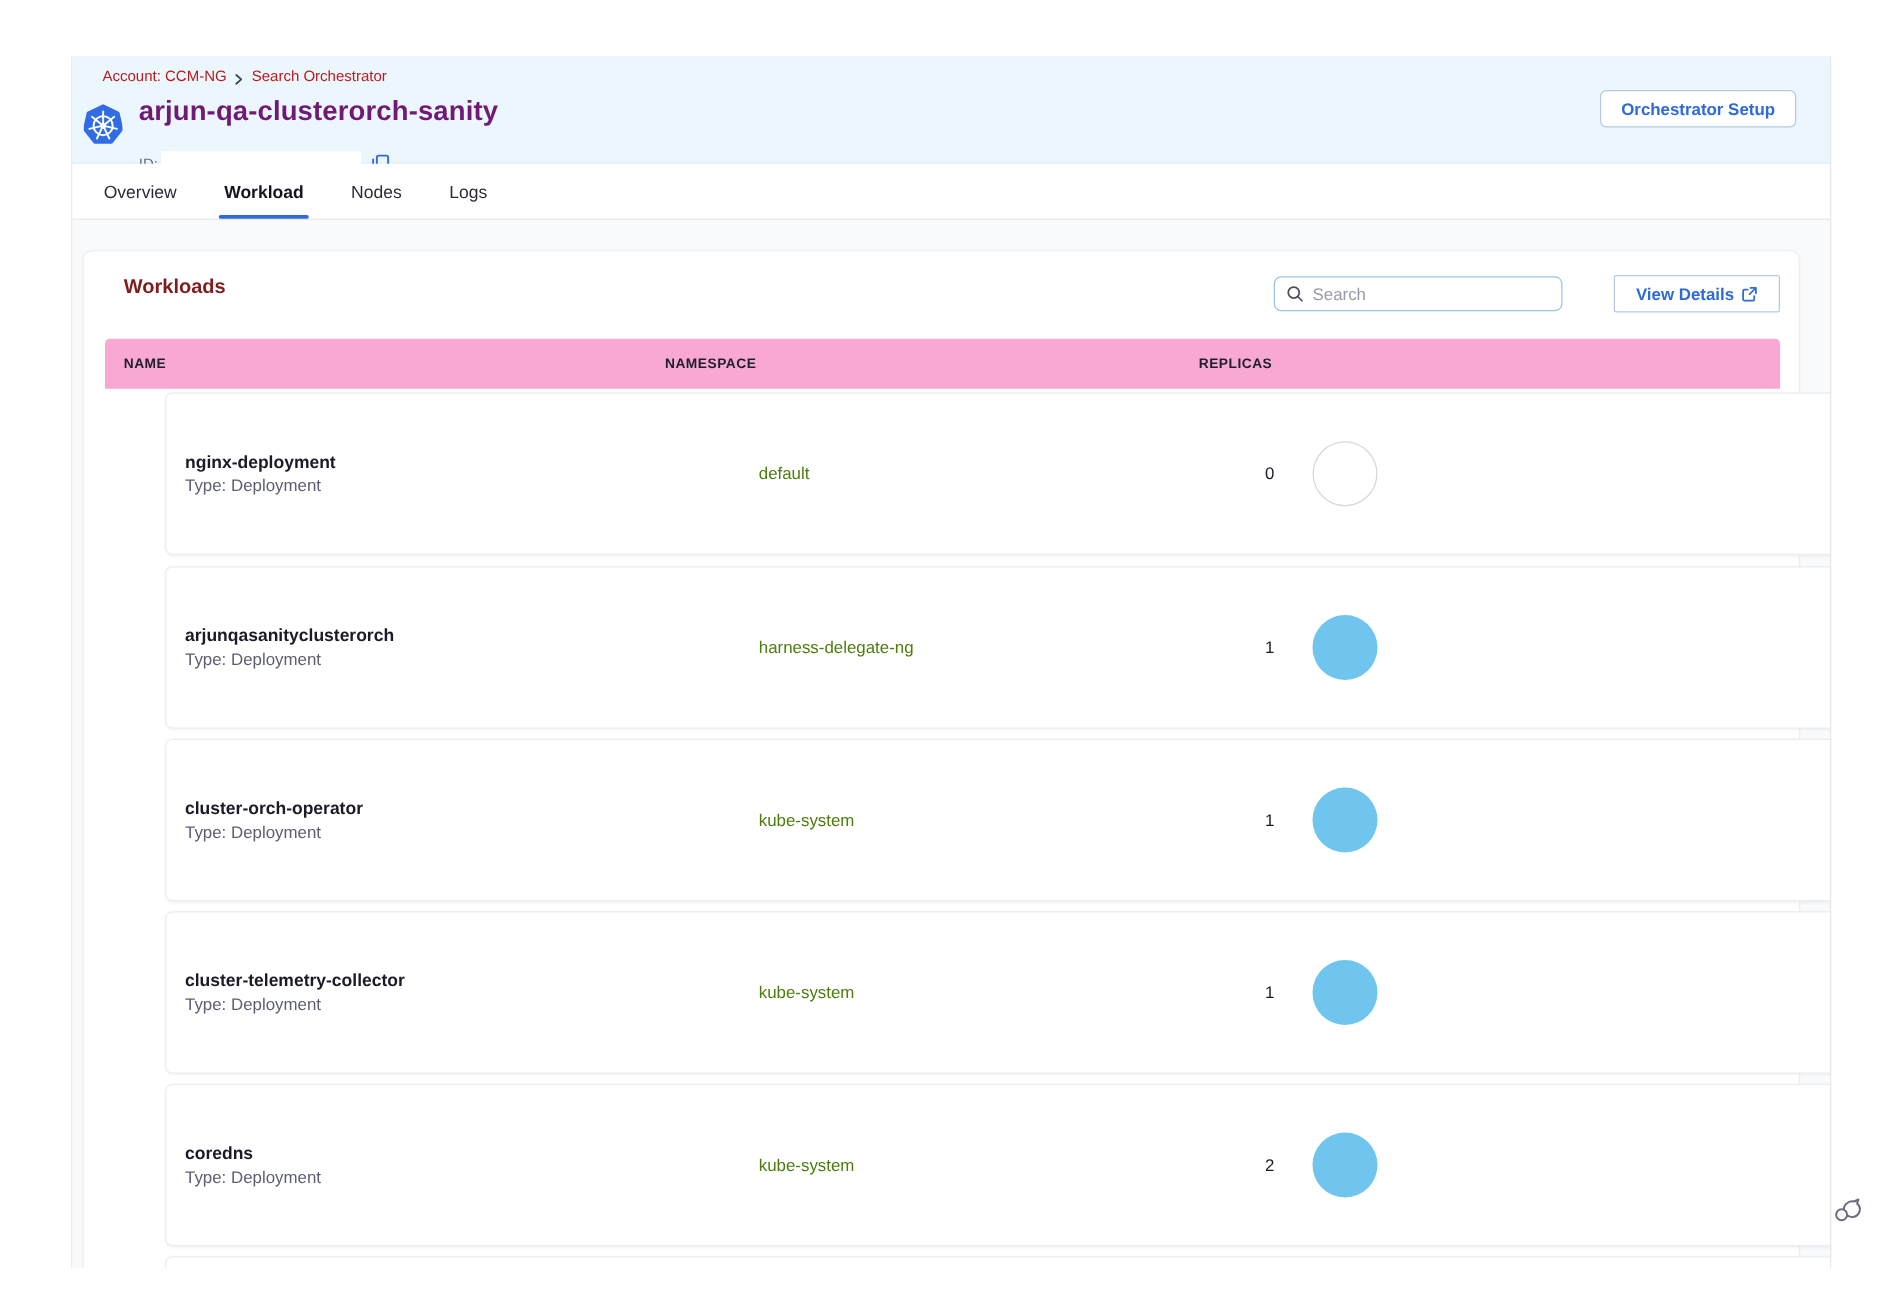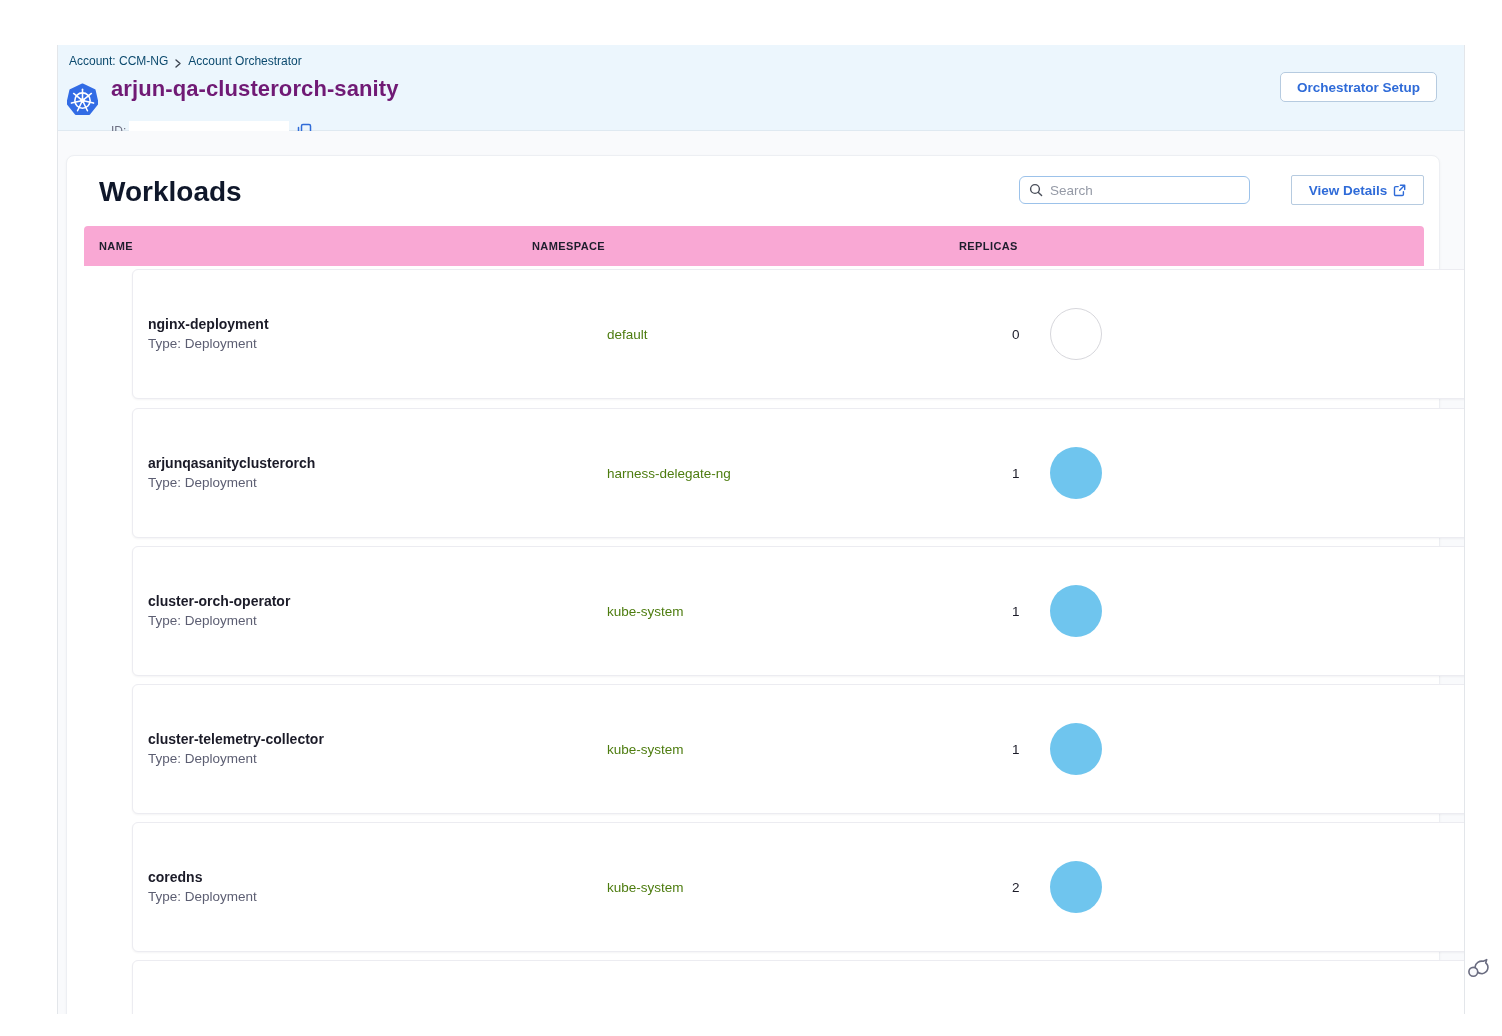--- a/index.html
+++ b/index.html
@@ -7,21 +7,21 @@
               font-family:"Liberation Sans","DejaVu Sans",sans-serif; }
   .page { position:relative; width:1502px; height:1036px; background:#ffffff; }
 
   
   .app-frame { position:absolute; left:57px; top:45px; width:1408px; height:969px;
                border-left:1px solid #e3e6ea; border-right:1px solid #e3e6ea;
                display:flex; flex-direction:column; background:#ffffff; }
 
   
   .header-band { position:relative; height:86px; background:#ecf6fd; border-bottom:1px solid #dfe9f1; flex:0 0 auto; }
-  .breadcrumb { position:absolute; left:11px; top:9px; font-size:12px; color:#0c4a6e;
+  .breadcrumb { position:absolute; left:24px; top:9px; font-size:12px; color:#b91c1c;
                 display:flex; align-items:flex-end; gap:6px; }
   .crumb { cursor:pointer; }
   .crumb-sep { display:inline-flex; align-items:center; }
   .k8s-icon { position:absolute; left:9px; top:38px; width:31px; height:33px; }
   .cluster-title { position:absolute; left:53px; top:31px; font-size:22px; font-weight:700; color:#701a75; letter-spacing:.1px; }
   .id-row { position:absolute; left:53px; top:58px; height:16px; display:flex; align-items:center;margin-top:20px; }
   .id-label { font-size:12px; color:#6b6d80; }
   .id-redaction { display:inline-block; width:160px; height:20px; background:#ffffff; margin-left:3px; }
   .copy-btn { margin-left:8px; width:16px; height:16px; cursor:pointer; display:inline-flex; }
   .setup-btn { position:absolute; right:27px; top:27px; height:30px; padding:0 16px;
@@ -35,21 +35,21 @@
   .tab { position:relative; display:flex; align-items:center; font-size:14px; color:#2a2a3a; cursor:pointer; }
   .tab.active { font-weight:700; color:#14141f; }
   .tab.active::after { content:""; position:absolute; left:-4px; right:-4px; bottom:0; height:3px;
                        border-radius:2px; background:#2f6bd8; }
 
   
   .content { position:relative; flex:1 1 auto; background:#f9fafc; overflow:hidden; }
   .panel { position:absolute; left:8px; top:24px; width:1374px; height:1020px;
            background:#ffffff; border:1px solid #edeff3; border-radius:8px;
            box-shadow:0 1px 3px rgba(40,41,61,.04); }
-  .panel-title { position:absolute; left:32px; top:20px; font-size:28px; font-weight:700; color:#0f172a; }
+  .panel-title { position:absolute; left:32px; top:20px; font-size:16px; font-weight:700; color:#7f1d1d; }
 
   .search-wrap { position:absolute; left:952px; top:20px; width:231px; height:28px;
                  background:#ffffff; border:1px solid #9cc2ea; border-radius:6px;
                  display:flex; align-items:center; }
   .search-wrap svg { margin-left:9px; flex:0 0 auto; }
   .search-input { flex:1; border:none; outline:none; background:transparent; font-family:inherit;
                   font-size:13.5px; color:#2a2a3a; padding:0 8px 0 7px; }
   .search-input::placeholder { color:#959aa6; }
 
   .view-details-btn { position:absolute; left:1224px; top:19px; width:133px; height:30px;
@@ -89,21 +89,21 @@
   <div class="app-frame">
 
     <div class="header-band">
       <div class="breadcrumb">
         <span class="crumb">Account: CCM-NG</span>
         <span class="crumb-sep">
           <svg width="8" height="9" viewBox="0 0 8 9">
               <path d="M2 1 L6 4.5 L2 8" fill="none" stroke="#3c4450" stroke-width="1.4" stroke-linecap="round" stroke-linejoin="round"></path>
             </svg>
         </span>
-        <span class="crumb">Account Orchestrator</span>
+        <span class="crumb">Search Orchestrator</span>
       </div>
 
       <span class="k8s-icon">
         <svg width="31" height="33" viewBox="0 0 30 31">
           <polygon points="15,1 26.7,6.6 29.6,19.3 21.5,29.5 8.5,29.5 0.4,19.3 3.3,6.6" fill="#326ce5" stroke="#326ce5" stroke-width="2" stroke-linejoin="round"></polygon>
           <circle cx="15" cy="16.5" r="7.4" fill="none" stroke="#ffffff" stroke-width="1.5"></circle>
           <g stroke="#ffffff" stroke-width="1.5" stroke-linecap="round">
             <line x1="15" y1="16.5" x2="15" y2="5.5"></line>
             <line x1="15" y1="16.5" x2="23.6" y2="9.65"></line>
             <line x1="15" y1="16.5" x2="25.7" y2="19"></line>
@@ -125,20 +125,26 @@
           <svg width="15" height="15" viewBox="0 0 15 15">
             <rect x="4.5" y="1.5" width="9" height="9" rx="1.4" fill="none" stroke="#2f6bd8" stroke-width="1.5"></rect>
             <path d="M10.5 13.5 H2.8 A1.3 1.3 0 0 1 1.5 12.2 V4.5" fill="none" stroke="#2f6bd8" stroke-width="1.5" stroke-linecap="round"></path>
           </svg>
         </span>
       </div>
 
       <button class="setup-btn">Orchestrator Setup</button>
     </div>
 
+    <div class="tab-bar">
+        <div class="tab">Overview</div>
+        <div class="tab active">Workload</div>
+        <div class="tab">Nodes</div>
+        <div class="tab">Logs</div>
+      </div>
 
     <div class="content">
       <div class="panel">
         <div class="panel-title">Workloads</div>
 
         <div class="search-wrap">
           <svg width="14" height="14" viewBox="0 0 14 14">
             <circle cx="6" cy="6" r="4.4" fill="none" stroke="#4a4f5a" stroke-width="1.4"></circle>
             <line x1="9.4" y1="9.4" x2="12.6" y2="12.6" stroke="#4a4f5a" stroke-width="1.4" stroke-linecap="round"></line>
           </svg>

